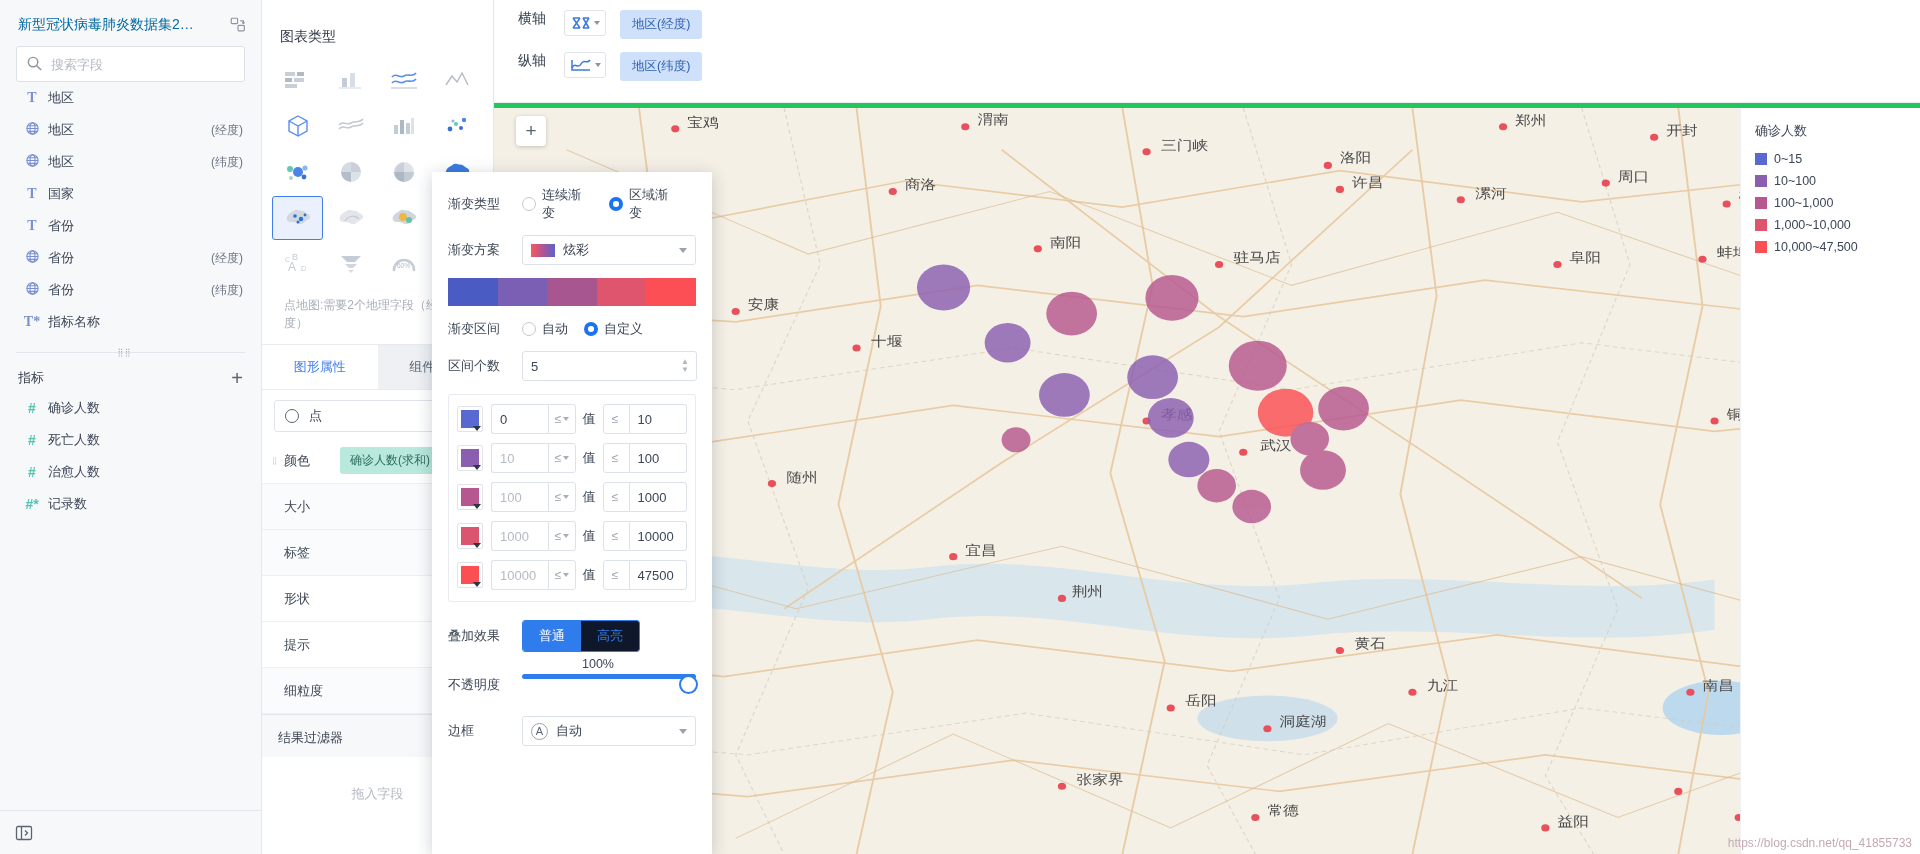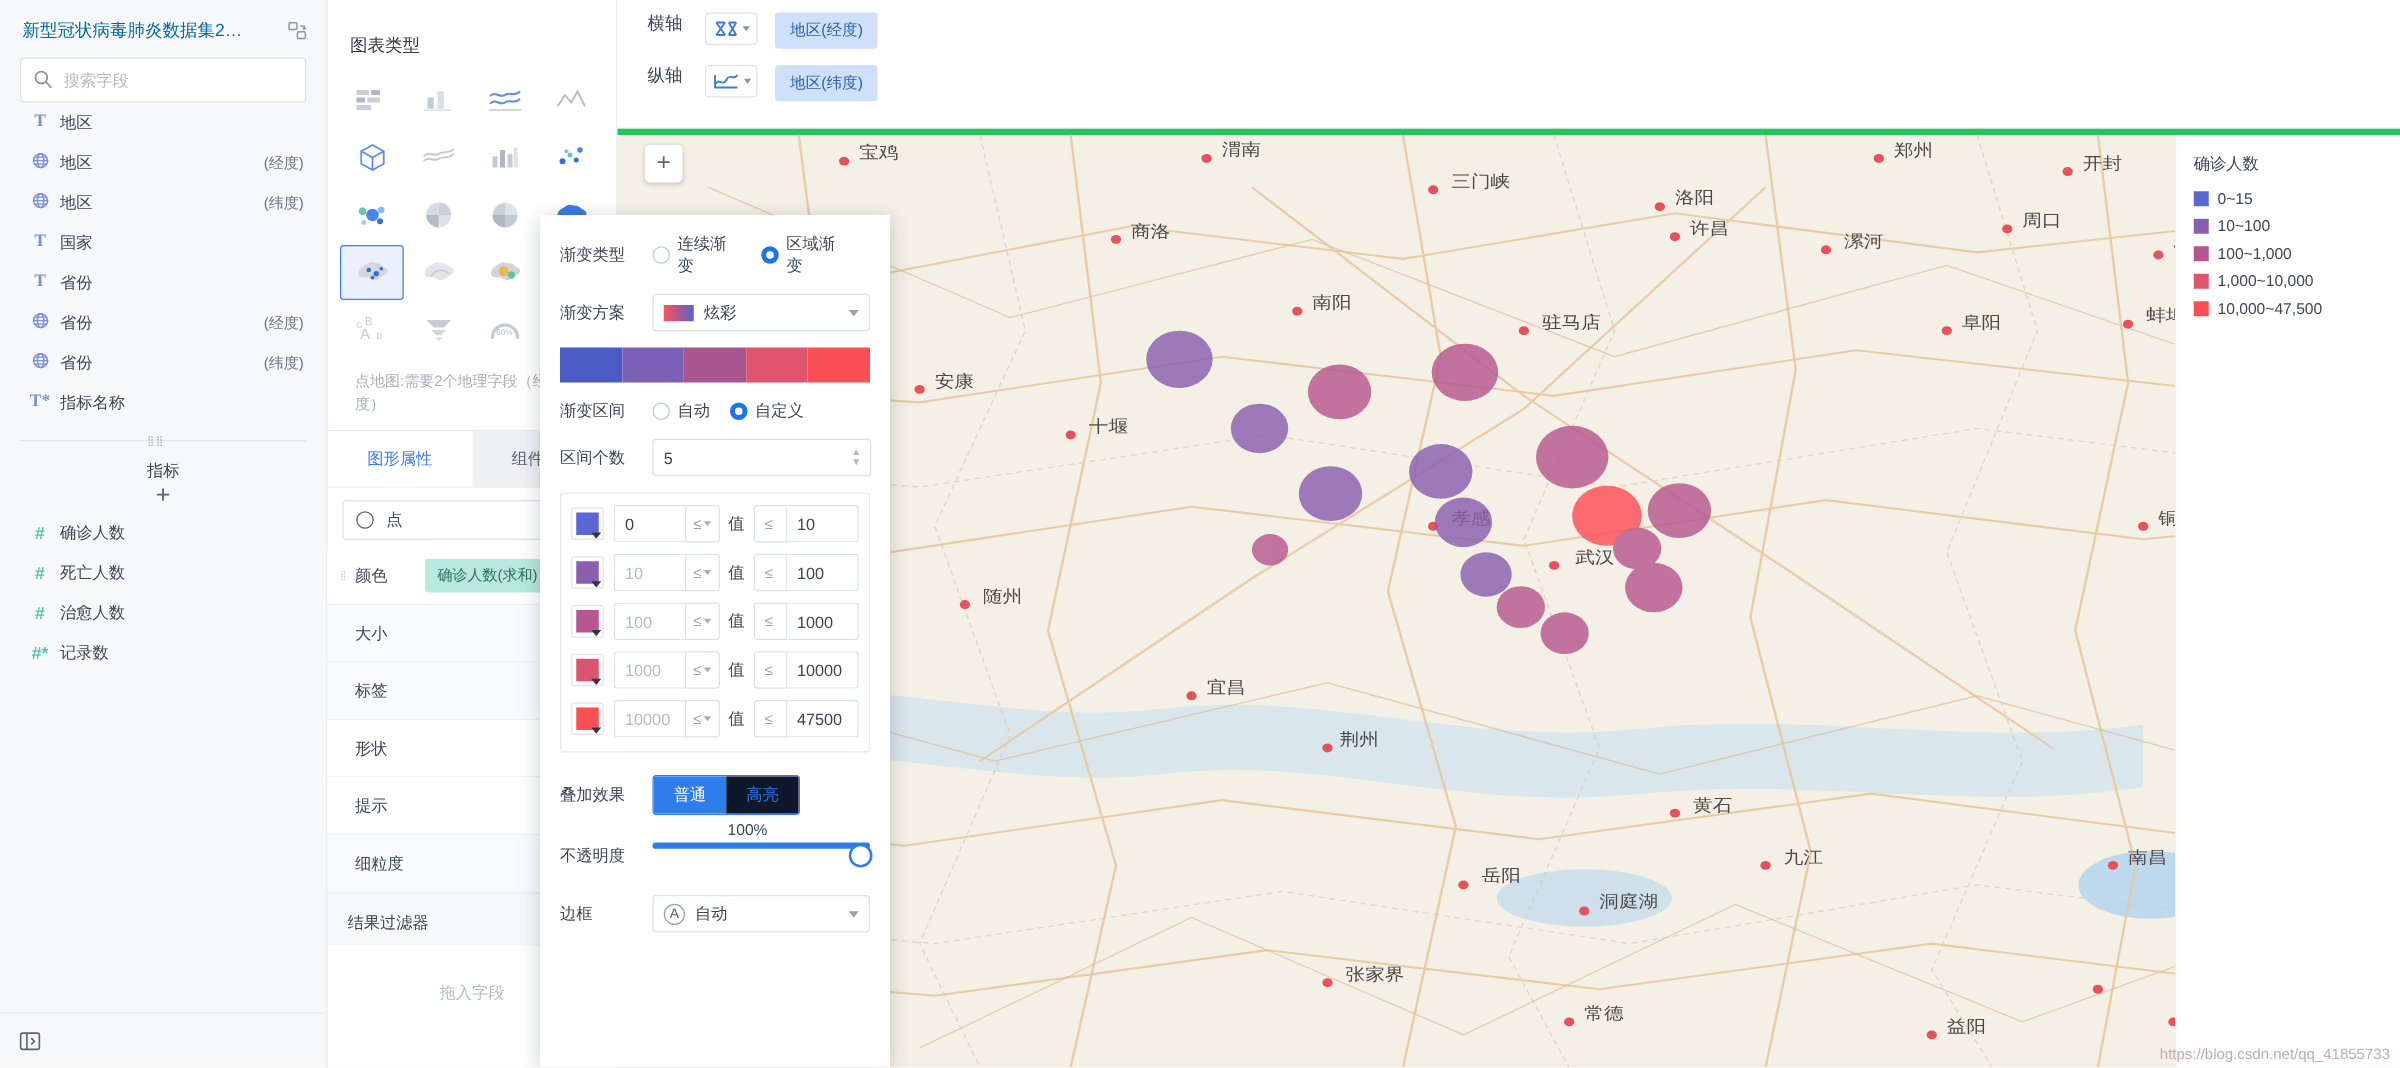--- a/index.html
+++ b/index.html
@@ -36,21 +36,21 @@
   .fi.g { color:#7a90d6; }
   .fi.h { color:#52c4b0; font-weight:700; }
   .fname { flex:1; font-size:13px; color:#3c4656; padding-left:6px; }
   .fmeta { font-size:12px; color:#6c7585; }
   .splitter { margin:10px 16px 0 16px; border-top:1px solid #e2e6ec; position:relative;
               height:12px; }
   .grip { position:absolute; left:50%; transform:translateX(-50%); top:-4px;
           width:26px; height:8px; letter-spacing:1.5px; color:#a9b2c0; font-size:8px;
           line-height:8px; }
   .metric-head { display:flex; align-items:center; justify-content:space-between;
-                 padding:4px 18px 4px 18px;flex-direction:column; }
+                 padding:4px 18px 4px 18px; }
   .plus { font-size:20px; color:#5a6472; cursor:pointer; line-height:1; }
   .sb-bottom { margin-top:auto; border-top:1px solid #e4e7ed; height:44px;
                display:flex; align-items:center; padding-left:14px; }
   .collapse-ico { width:20px; height:20px; color:#5a6472; cursor:pointer; }
 
   
   .mid { width:232px; height:854px; background:#fff; border-right:1px solid #e4e7ed;
          display:flex; flex-direction:column; }
   .mid-title { font-size:14px; color:#313a46; padding:28px 0 8px 18px; }
   .chart-grid { display:grid; grid-template-columns:repeat(4,1fr); gap:2px;

